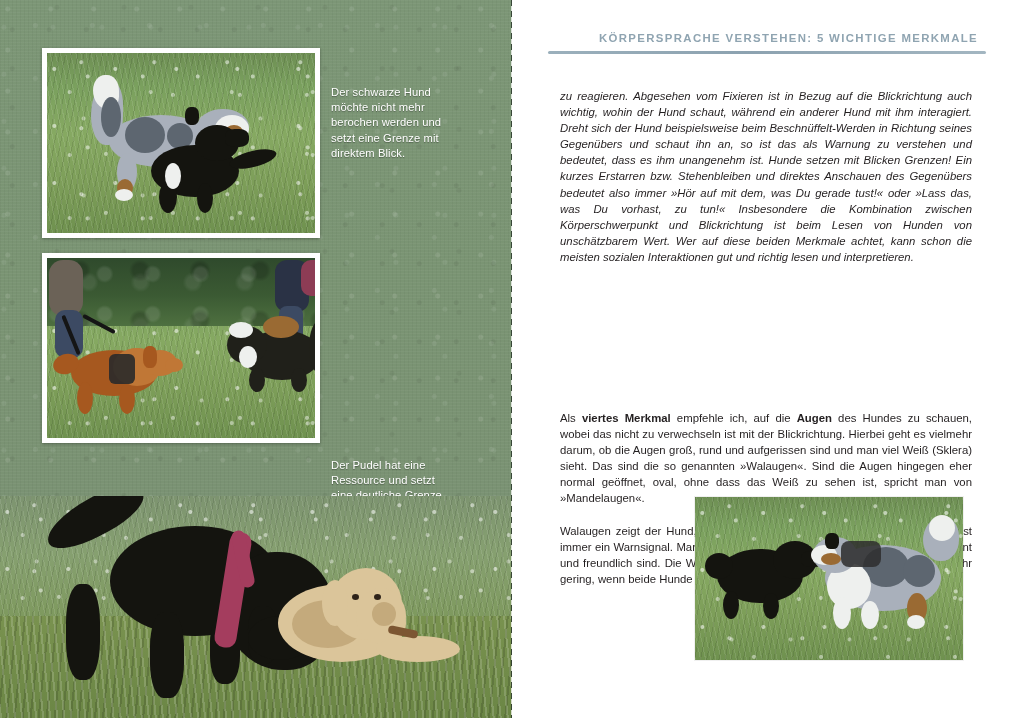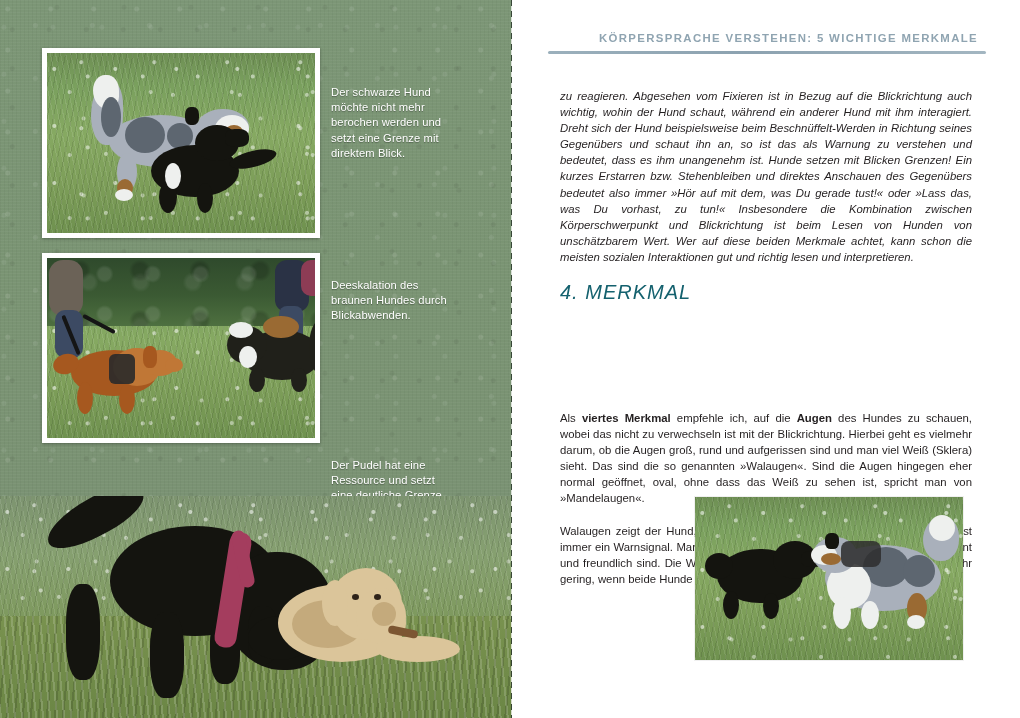--- a/index.html
+++ b/index.html
@@ -241,21 +241,20 @@
           <div class="blob blackS" style="left:180px;top:68px;width:40px;height:38px;"></div>
           <div class="blob white-f" style="left:182px;top:64px;width:24px;height:16px;border-radius:50%;"></div>
           <div class="blob white-f" style="left:192px;top:88px;width:18px;height:22px;border-radius:50%;"></div>
           <div class="blob blackS" style="left:262px;top:62px;width:22px;height:54px;border-radius:50%;"></div>
           <div class="blob blackS" style="left:202px;top:110px;width:16px;height:24px;"></div>
           <div class="blob blackS" style="left:244px;top:110px;width:16px;height:24px;"></div>
           <div class="blob tan" style="left:216px;top:58px;width:36px;height:22px;border-radius:50%;"></div>
         </div>
       </div>
     </div>
-    <div class="cap-green cap2">Deeskalation des braunen Hundes durch Blickabwenden.</div>
 
     <div class="cap-green cap3">Der Pudel hat eine Ressource und setzt eine deutliche Grenze mit direktem Blick.</div>
 
     <div class="ph-big">
       <div class="meadow" style="background:linear-gradient(180deg,#7d9470 0%,#86a070 26%,#7f9a60 52%,#769152 78%,#6c8849 100%);"></div>
       <div class="blob" style="left:0;top:120px;width:512px;height:102px;border-radius:0;background:
           repeating-linear-gradient(84deg, rgba(255,255,255,.16) 0 2px, transparent 2px 7px),
           repeating-linear-gradient(96deg, rgba(0,0,0,.14) 0 2px, transparent 2px 8px),
           linear-gradient(180deg,#79924f,#6b8645);"></div>
 
@@ -289,21 +288,20 @@
     <div class="fold"></div>
   </div>
 
   <div class="page-right">
 
     <div class="run-head">KÖRPERSPRACHE VERSTEHEN: 5 WICHTIGE MERKMALE</div>
     <div class="head-rule"></div>
 
     <div class="col">
       <p class="body">zu reagieren. Abgesehen vom Fixieren ist in Bezug auf die Blickrichtung auch wichtig, wohin der Hund schaut, während ein anderer Hund mit ihm interagiert. Dreht sich der Hund beispielsweise beim Beschnüffelt-Werden in Richtung seines Gegenübers und schaut ihn an, so ist das als Warnung zu verstehen und bedeutet, dass es ihm unangenehm ist. Hunde setzen mit Blicken Grenzen! Ein kurzes Erstarren bzw. Stehenbleiben und direktes Anschauen des Gegenübers bedeutet also immer »Hör auf mit dem, was Du gerade tust!« oder »Lass das, was Du vorhast, zu tun!« Insbesondere die Kombination zwischen Körperschwerpunkt und Blickrichtung ist beim Lesen von Hunden von unschätzbarem Wert. Wer auf diese beiden Merkmale achtet, kann schon die meisten sozialen Interaktionen gut und richtig lesen und interpretieren.</p>
-      <h2 class="merkmal">4. MERKMAL</h2>
     </div>
 
     <div class="lower">
       <p class="body"><span>Als </span><b>viertes Merkmal</b><span> empfehle ich, auf die </span><b>Augen</b><span> des Hundes zu schauen, wobei das nicht zu verwechseln ist mit der Blickrichtung. Hierbei geht es vielmehr darum, ob die Augen groß, rund und aufgerissen sind und man viel Weiß (Sklera) sieht. Das sind die so genannten »Walaugen«. Sind die Augen hingegen eher normal geöffnet, oval, ohne dass das Weiß zu sehen ist, spricht man von »Mandelaugen«.</span></p>
       <p class="body">Walaugen zeigt der Hund, wenn er sehr gestresst und angespannt ist. Das ist immer ein Warnsignal. Mandelaugen hingegen haben Hunde, wenn sie entspannt und freundlich sind. Die Wahrscheinlichkeit für eine Auseinandersetzung ist sehr gering, wenn beide Hunde Mandelaugen zeigen.</p>
     </div>
 
   </div>
 
   <div class="fig">

